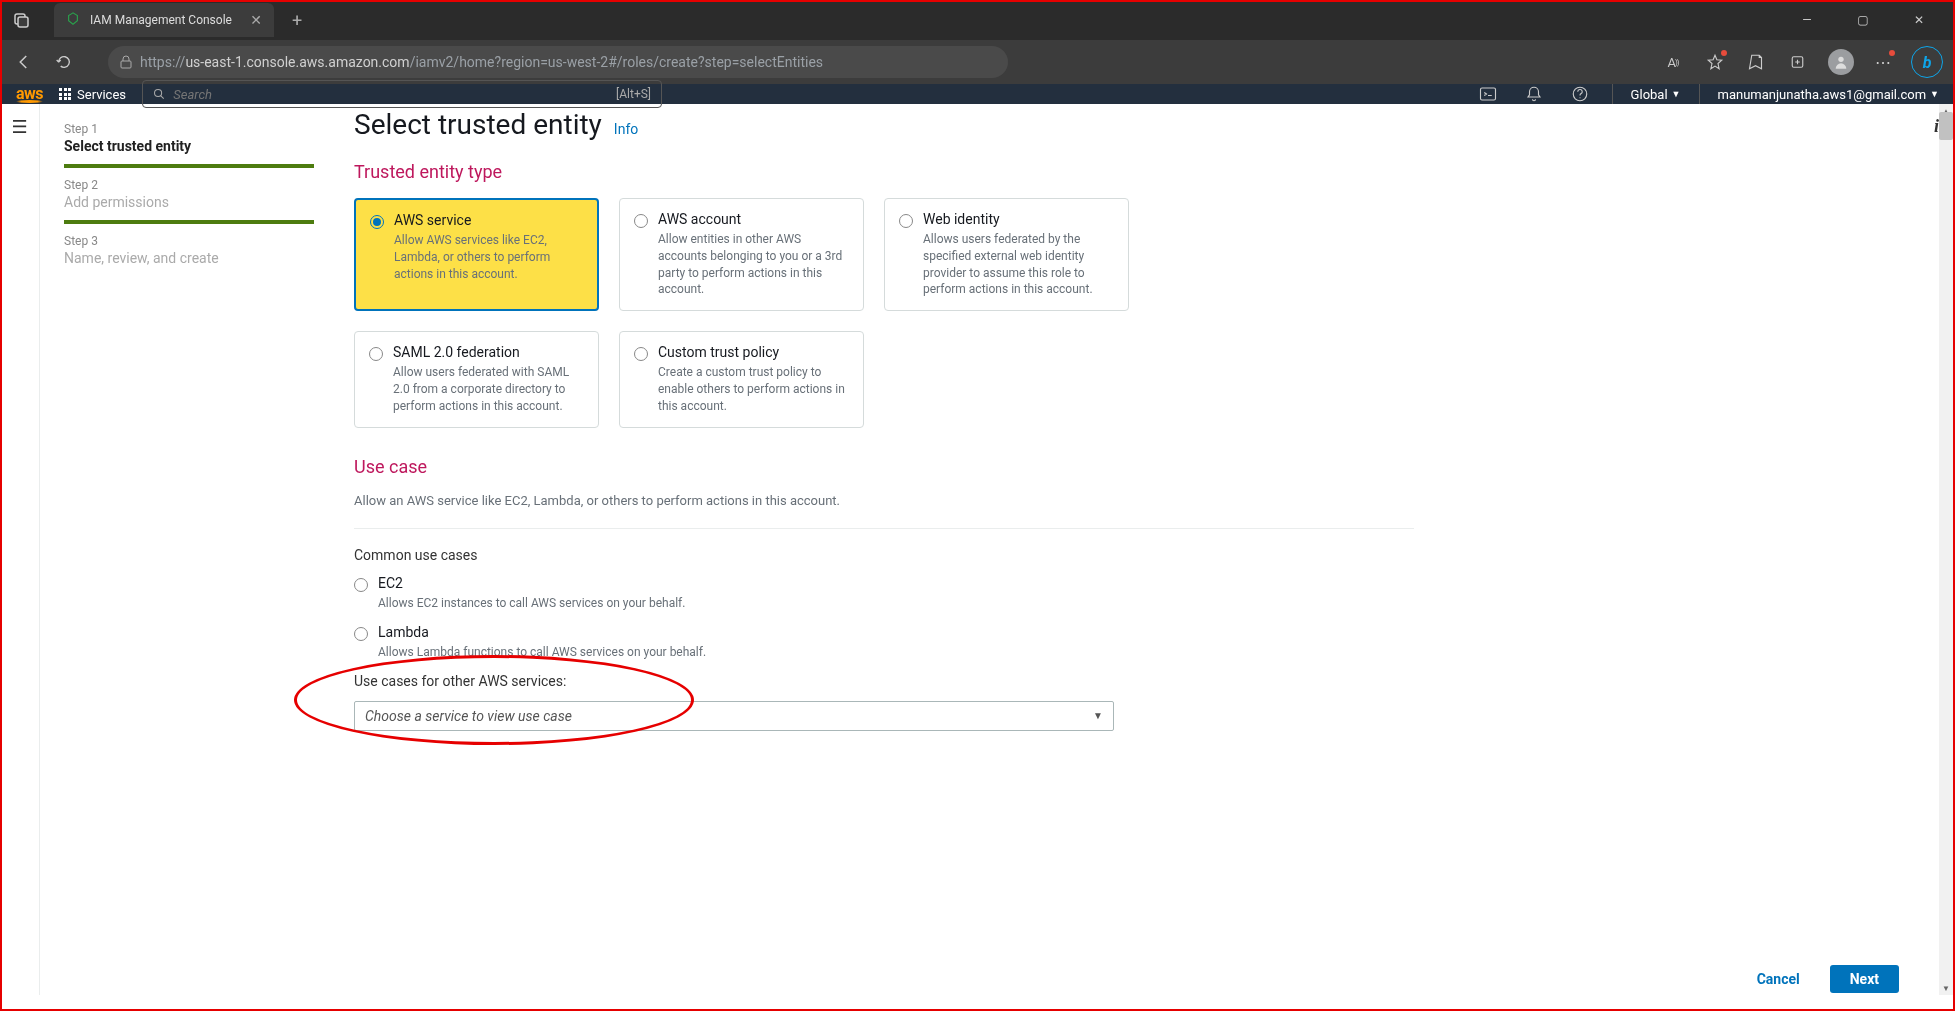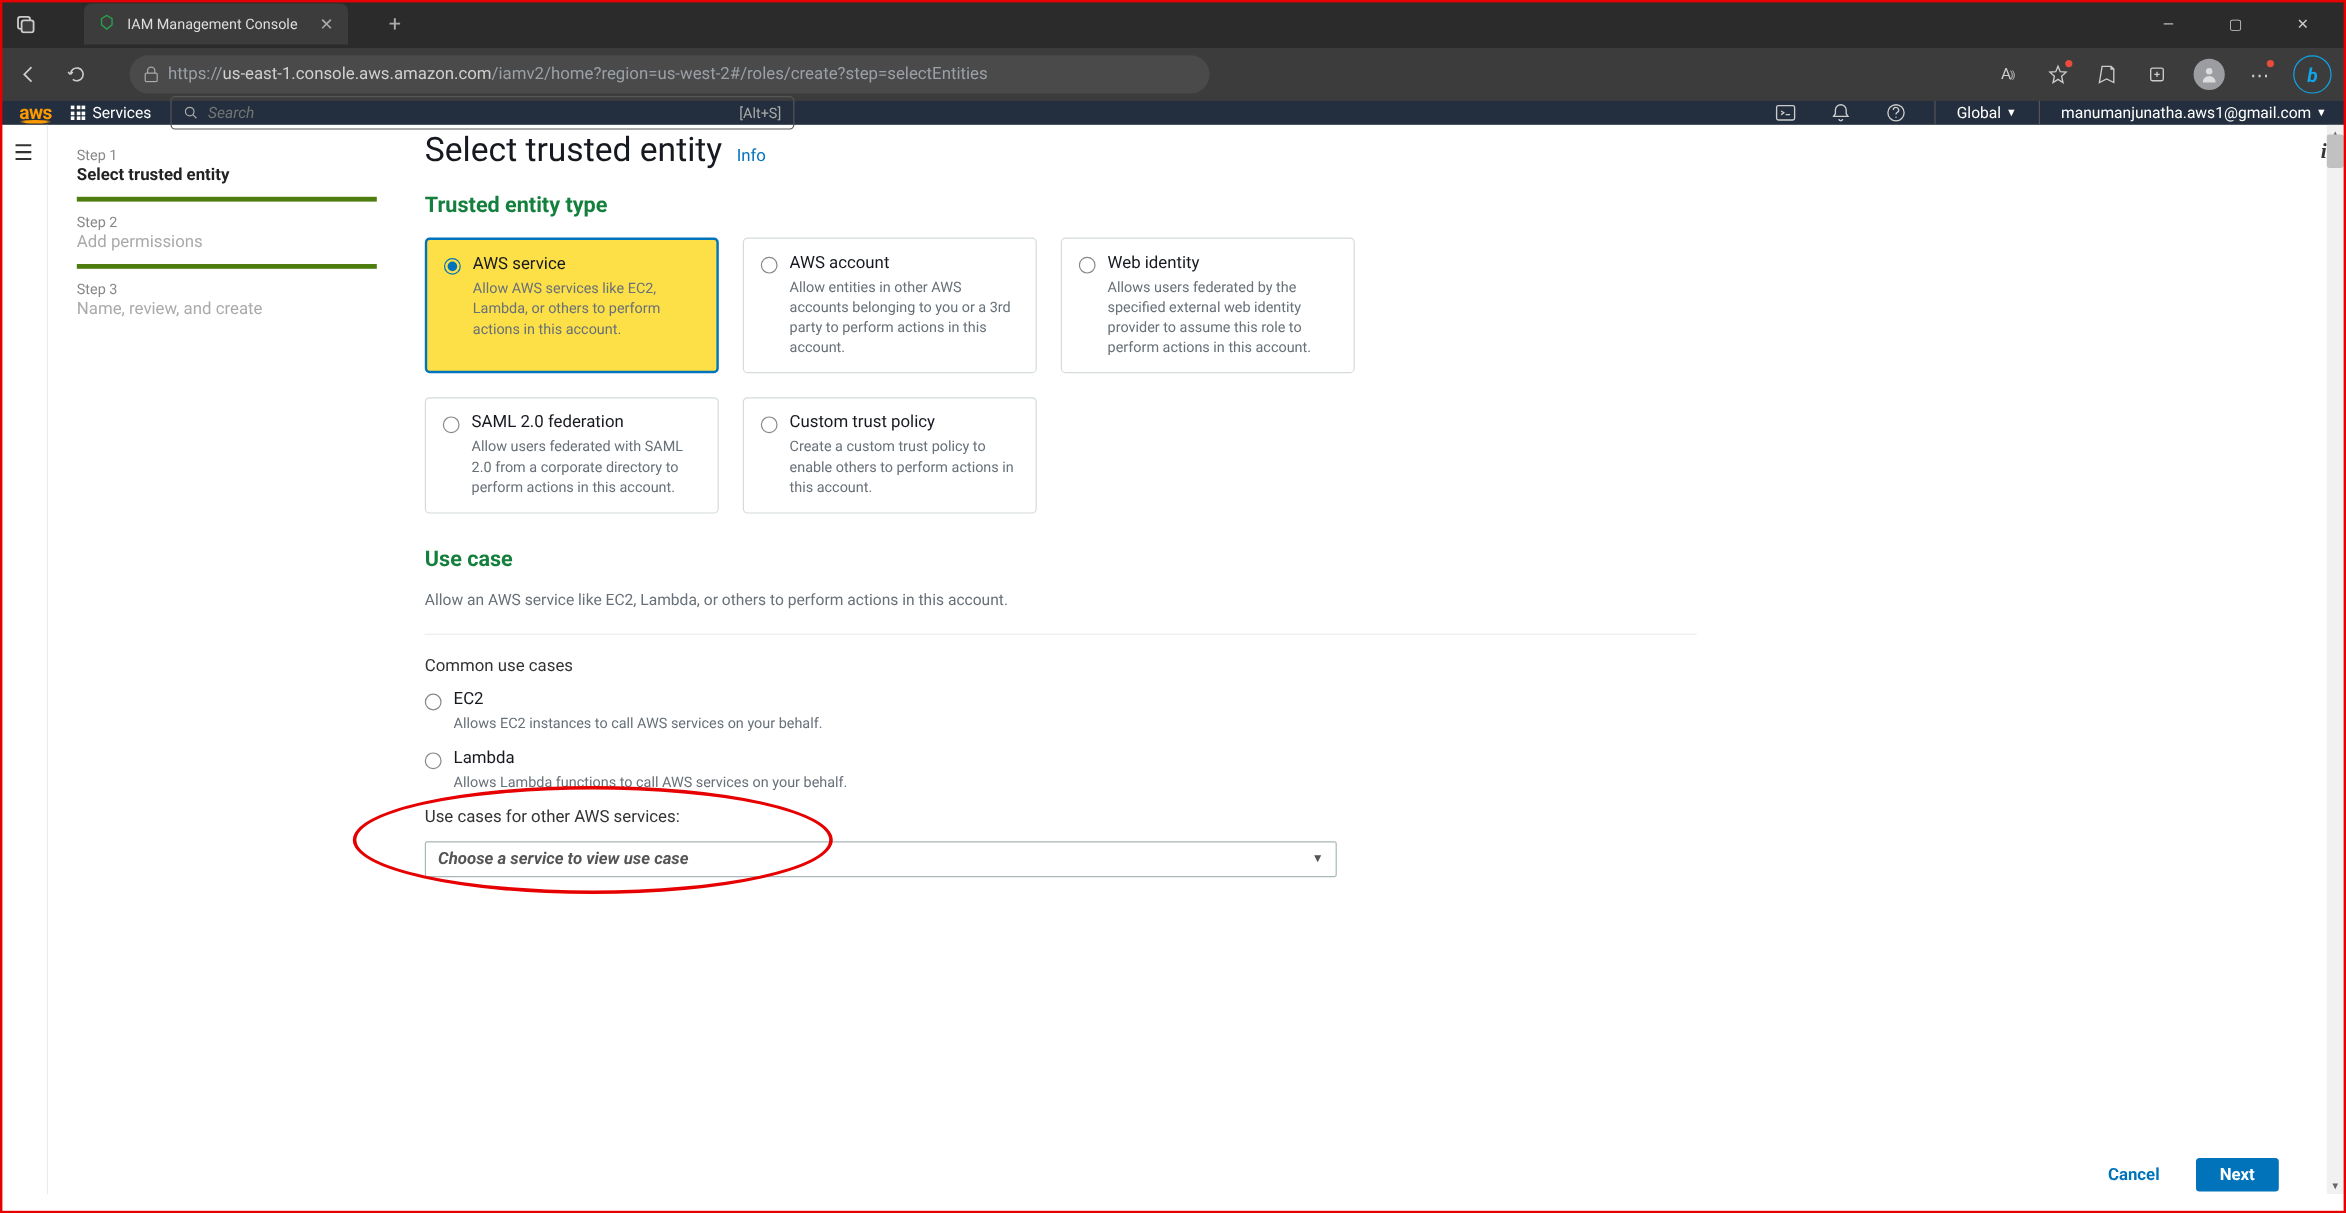--- a/index.html
+++ b/index.html
@@ -1,21 +1,21 @@
 <!DOCTYPE html>
 <html><head>
 <meta charset="utf-8">
 <style>
 * { margin: 0; padding: 0; box-sizing: border-box; font-family: -apple-system, BlinkMacSystemFont, "Segoe UI", Roboto, Arial, sans-serif; }
 body { background: #fff; overflow: hidden; }
 
 
 .browser-chrome { background: #202124; color: #e8eaed; }
 .titlebar { display: flex; align-items: center; height: 40px; padding: 0 8px; background: #2b2b2b; }
-.titlebar-left { display: flex; align-items: center; gap: 24px; }
+.titlebar-left { display: flex; align-items: center; gap: 8px; }
 .tab-panel-icon { width: 28px; height: 28px; display: flex; align-items: center; justify-content: center; border-radius: 4px; color: #ccc; }
 .browser-tab { display: flex; align-items: center; gap: 8px; background: #3c3c3c; padding: 6px 12px; border-top-left-radius:6px; border-top-right-radius:6px; margin-left: 10px; height: 34px; min-width: 220px; }
 .browser-tab .favicon { width: 16px; height: 16px; color: #2aa14c; }
 .browser-tab .tab-title { font-size: 12px; color: #ddd; flex: 1; }
 .browser-tab .tab-close { color: #aaa; font-size: 14px; cursor: pointer; }
 .new-tab-btn { color: #aaa; font-size: 18px; margin-left: 10px; cursor: pointer; }
 .titlebar-right { margin-left: auto; display: flex; gap: 16px; color: #ccc; padding-right: 8px; }
 .win-btn { width: 40px; text-align: center; cursor: pointer; font-size: 12px; }
 
 .addressbar-row { display: flex; align-items: center; height: 44px; padding: 0 8px; background: #3c3c3c; gap: 8px; }
@@ -60,41 +60,41 @@
 .step { padding: 10px 0; border-bottom: 4px solid #4d7c0f;}
 .step-num { font-size: 12px; color: #888;}
 .step-label { font-size: 14px; margin-top: 2px;}
 .step.active .step-label { font-weight: bold; color: #222;}
 .step.inactive .step-label { color: #aaa;}
 
 .form-area { flex:1; max-width: 1060px; padding-top: 4px; position:relative;}
 .page-title-row { display:flex; align-items: baseline; gap: 12px; margin-bottom: 20px;}
 .page-title { font-size: 28px; font-weight: 400; color: #16191f;}
 .info-link { color: #0073bb; font-size: 14px;}
-.section-title { font-size: 18px; font-weight: bold; color: #15803d; margin-bottom: 16px; margin-top: 6px;}
+.section-title { font-size: 18px; font-weight: normal; color: #be185d; margin-bottom: 16px; margin-top: 6px;}
 
 .entity-grid { display: grid; grid-template-columns: repeat(3, 245px); gap: 20px; margin-bottom: 20px;}
 .entity-card { border: 1px solid #d5dbdb; border-radius: 4px; padding: 12px 14px; display:flex; gap:10px; cursor:pointer; background:#fff;}
 .entity-card.selected { border: 2px solid #0073bb; background: #fde047;}
 .radio-outer { width: 14px; height: 14px; border: 1px solid #888; border-radius: 50%; margin-top: 3px; flex-shrink:0; display:flex; align-items:center; justify-content:center;}
 .entity-card.selected .radio-outer { border-color: #0073bb;}
 .radio-inner { width: 8px; height: 8px; background: #0073bb; border-radius: 50%;}
 .entity-title { font-size: 14px; color: #16191f; margin-bottom: 4px;}
 .entity-desc { font-size: 12px; color: #687078; line-height: 1.4;}
 
 .use-case-section { margin-top: 28px; border-top: none;}
 .use-case-desc { font-size: 13px; color: #687078; margin-top: 6px; margin-bottom: 20px;}
 .usecase-hr { border: none; border-top: 1px solid #eaeded; margin: 18px 0;}
 .subsection-label { font-size: 14px; color: #333; margin-bottom: 12px;}
 
 .radio-row { display:flex; gap:10px; margin-bottom: 4px; align-items:flex-start;}
 .radio-label { font-size: 14px; color: #16191f;}
 .radio-desc { font-size: 12px; color: #687078; margin-left: 24px; margin-bottom: 14px;}
 
-.select-box { display:flex; align-items:center; justify-content:space-between; border: 1px solid #aab7b8; border-radius: 2px; padding: 6px 10px; width: 760px; cursor:pointer; margin-top: 6px; font-weight: bold;}
+.select-box { display:flex; align-items:center; justify-content:space-between; border: 1px solid #aab7b8; border-radius: 2px; padding: 6px 10px; width: 760px; cursor:pointer; margin-top: 6px;}
 .select-placeholder { font-style: italic; color: #555; font-size: 14px;}
 .select-caret { font-size: 10px; color: #555;}
 
 .annotation-oval { position:absolute; border: 3px solid #e60000; border-radius: 50%; pointer-events: none;}
 
 .footer-buttons { position: fixed; bottom: 18px; right: 56px; display:flex; gap: 10px; align-items:center;}
 .btn { padding: 6px 20px; border-radius: 3px; font-size: 14px; font-weight: bold; cursor:pointer; border:none;}
 .btn-cancel { background: transparent; color: #0073bb;}
 .btn-next { background: #ff9900; color: #fff;}
 .btn-next.blue { background:#0073bb; color:#fff;}

